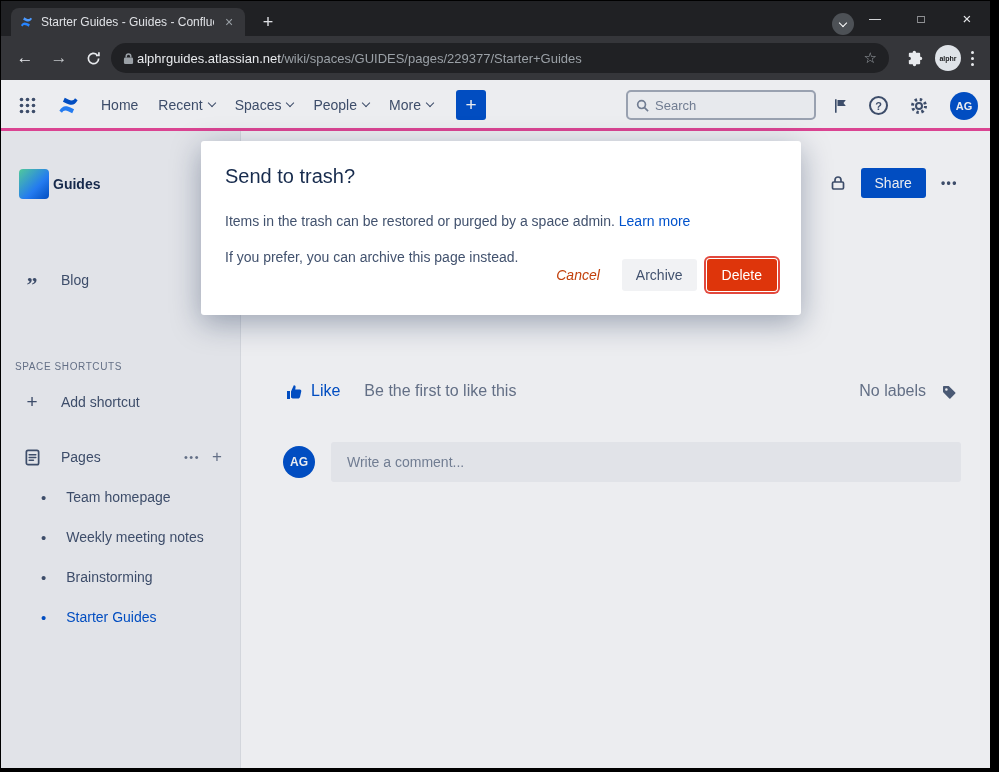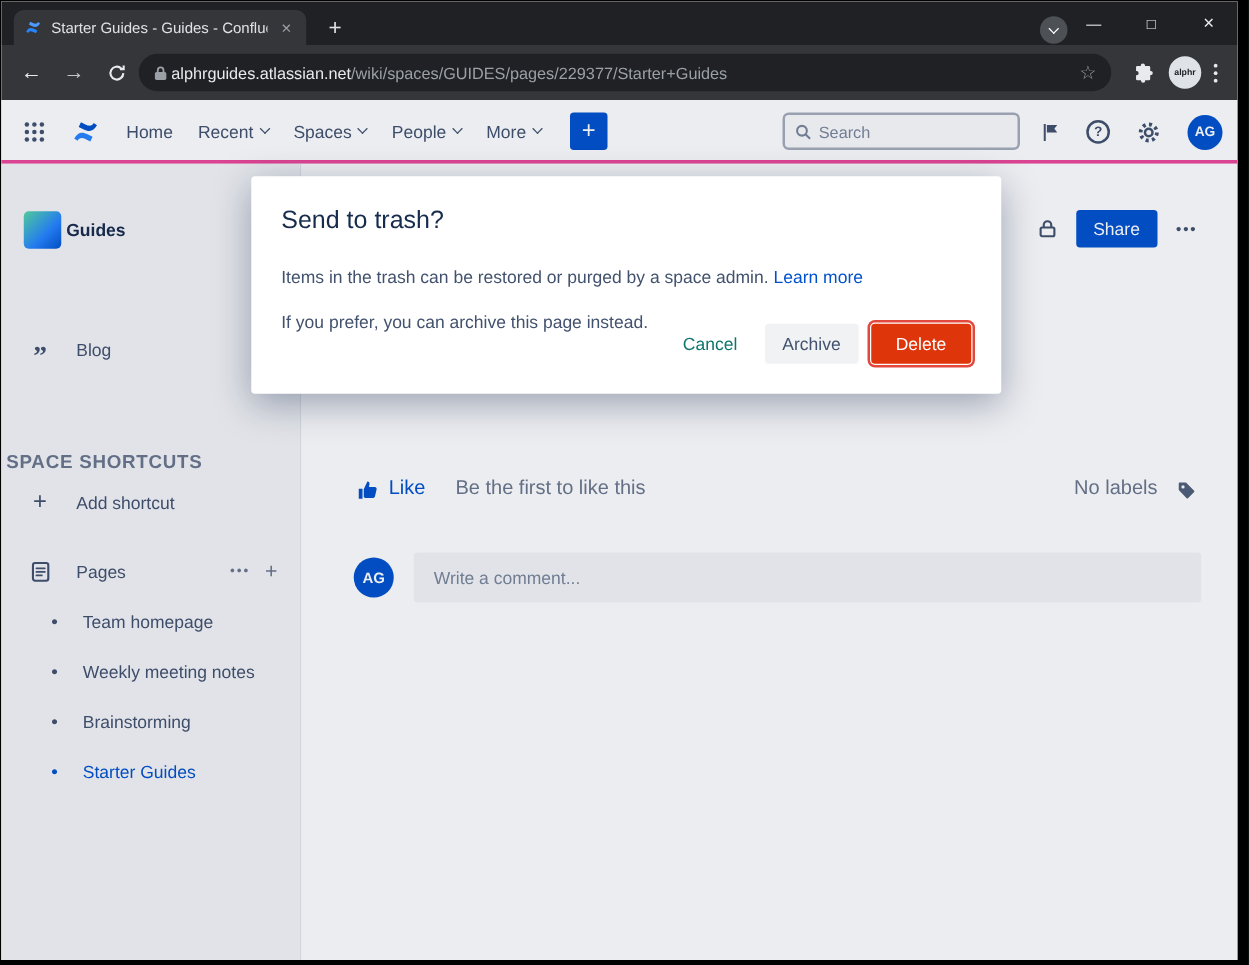--- a/index.html
+++ b/index.html
@@ -42,21 +42,21 @@
   .nav-avatar { width:28px; height:28px; border-radius:50%; background:#0052CC; color:#fff; font-size:11px; font-weight:bold; display:flex; align-items:center; justify-content:center; }
 
   
   .sidebar { position:absolute; left:0; top:130px; width:240px; bottom:0; background:#F4F5F7; border-right:1px solid #E4E6EA; }
   .space-head { position:absolute; left:18px; top:38px; display:flex; align-items:center; gap:4px; }
   .space-icon { width:30px; height:30px; border-radius:4px; background:linear-gradient(135deg,#57D9A3 0%,#2684FF 60%,#0052CC 100%); }
   .space-name { font-size:14px; font-weight:600; color:#172B4D; }
   .side-item { position:absolute; left:0; right:0; height:40px; display:flex; align-items:center; font-size:14px; color:#42526E; }
   .side-item .ic { width:22px; display:flex; justify-content:center; margin-left:20px; }
   .side-item .lbl { margin-left:18px; }
-  .side-heading { position:absolute; left:4px; font-size:15px; font-weight:bold; letter-spacing:0.6px; color:#6B778C; }
+  .side-heading { position:absolute; left:14px; font-size:10px; font-weight:normal; letter-spacing:0.6px; color:#6B778C; }
   .tree-item { position:absolute; left:0; right:0; height:40px; display:flex; align-items:center; font-size:14px; color:#42526E; }
   .tree-item .bullet { margin-left:40px; font-size:15px; }
   .tree-item .lbl { margin-left:20px; }
   .tree-item.selected, .tree-item.selected .bullet { color:#0052CC; }
   .row-tools { margin-left:auto; margin-right:18px; display:flex; gap:12px; align-items:center; color:#6B778C; }
   .h-ellipsis { letter-spacing:1.5px; font-size:11px; color:#6B778C; }
   .plus-sm { font-size:17px; color:#6B778C; }
   .quote-glyph { font-family:"Liberation Serif", serif; font-size:22px; font-weight:bold; color:#42526E; line-height:10px; margin-top:9px; }
 
   
@@ -74,23 +74,23 @@
   .comment-input::placeholder { color:#7A869A; }
 
   
   .blanket { position:absolute; left:0; top:79px; right:0; bottom:0; background:rgba(9,30,66,0.08); z-index:40; }
   .modal { position:absolute; left:200px; top:140px; width:600px; height:174px; background:#fff; border-radius:3px; z-index:50; box-shadow:0 8px 30px rgba(9,30,66,0.35); padding:24px; }
   .modal h2 { font-size:20px; font-weight:500; color:#172B4D; margin:0 0 23px 0; }
   .modal p { font-size:14px; color:#42526E; margin:0 0 16px 0; line-height:20px; }
   .modal a { color:#0052CC; text-decoration:none; }
   .modal-footer { position:absolute; right:24px; bottom:24px; display:flex; gap:10px; align-items:center; }
   .btn { height:32px; border:none; border-radius:3px; font-size:14px; font-weight:500; font-family:"Liberation Sans", sans-serif; cursor:pointer; }
-  .btn-subtle { background:transparent; color:#0f766e; padding:0 12px; }
+  .btn-subtle { background:transparent; color:#c2410c; padding:0 12px;font-style:italic; }
   .btn-default { background:#F1F2F4; color:#42526E; padding:0 14px; }
-  .btn-danger { background:#DE350B; color:#fff; padding:0 20px; box-shadow:0 0 0 1px #fff, 0 0 0 3px #E2483D; }
+  .btn-danger { background:#DE350B; color:#fff; padding:0 15px; box-shadow:0 0 0 1px #fff, 0 0 0 3px #E2483D; }
 </style>
 </head>
 <body>
 
 <div id="window">
 
   <div class="titlebar">
     <div class="tab">
       <span style="display:flex;">
         <svg width="15" height="14" viewBox="0 0 24 24">

